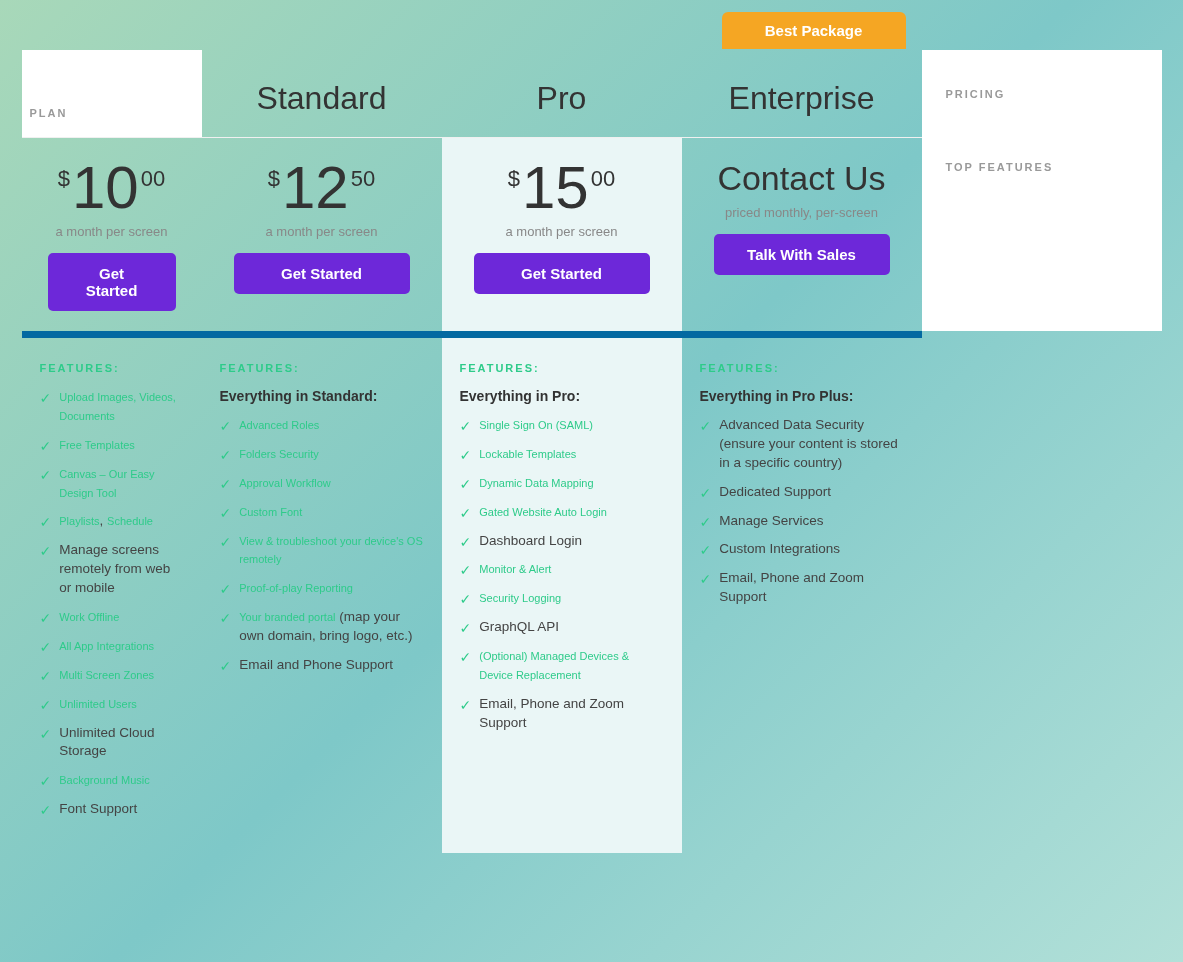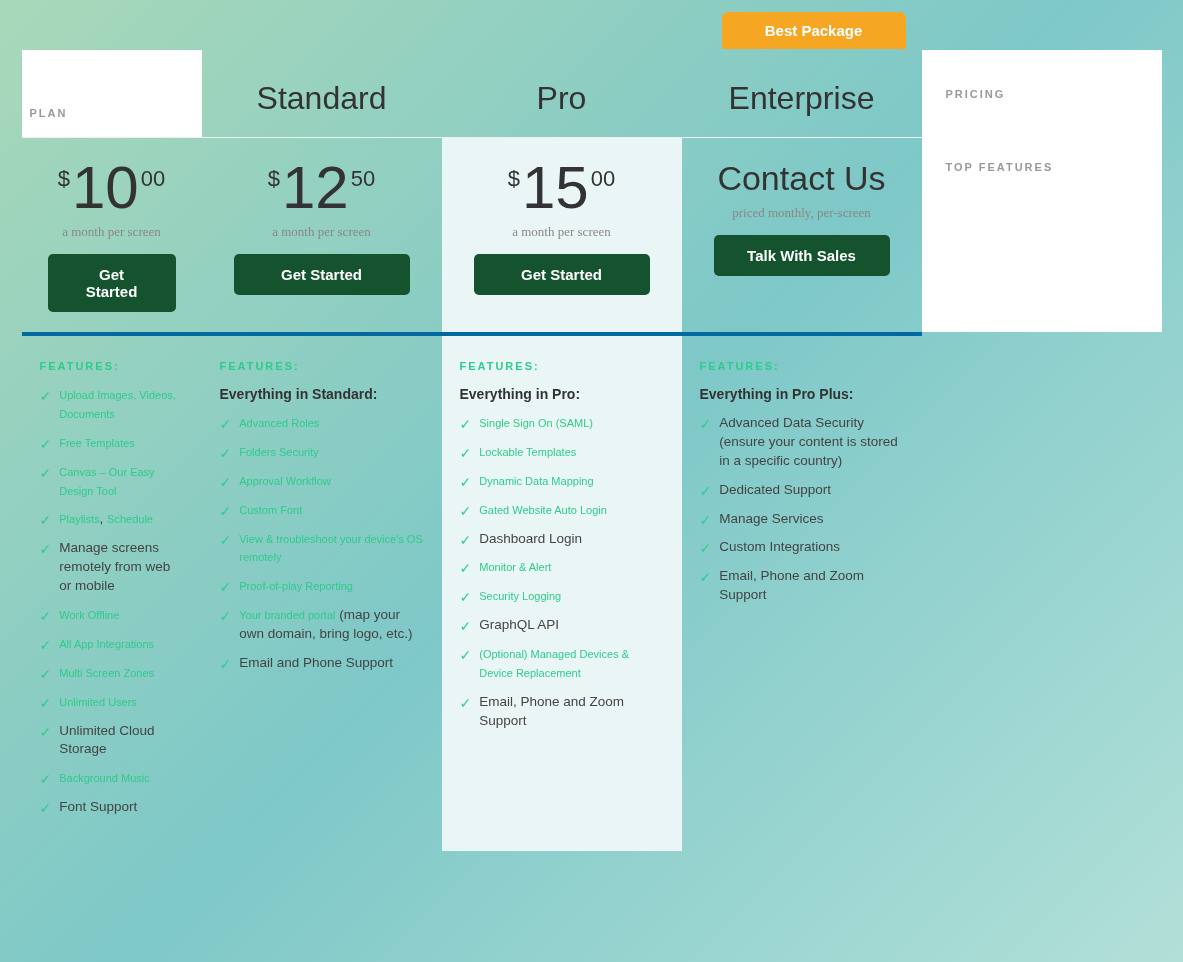--- a/index.html
+++ b/index.html
@@ -89,45 +89,44 @@
     .price-contact {
       font-size: 34px;
       font-weight: 300;
       color: #333;
       line-height: 1.2;
     }
     .price-per {
       font-size: 13px;
       color: #888;
       margin-top: 6px;
-      font-family: Liberation Serif, serif;
     }
     .btn-get-started {
       display: inline-block;
-      background: #14532d;
+      background: #6d28d9;
       color: #fff;
       border: none;
       border-radius: 5px;
       padding: 12px 30px;
       font-size: 15px;
       font-weight: 600;
       cursor: pointer;
       margin-top: 14px;
       width: 80%;
       text-align: center;
     }
     .features-label-cell {
       background: #fff;
       padding: 24px 18px 24px 24px;
       display: flex;
       align-items: flex-start;
     }
     .features-cell {
       padding: 24px 18px;
-      border-top: 4px solid #0369a1;
+      border-top: 7px solid #0369a1;
       vertical-align: top;
     }
     .features-heading {
       font-size: 11px;
       letter-spacing: 2px;
       font-weight: 700;
       color: #2ecb8a;
       text-transform: uppercase;
       margin-bottom: 14px;
     }

